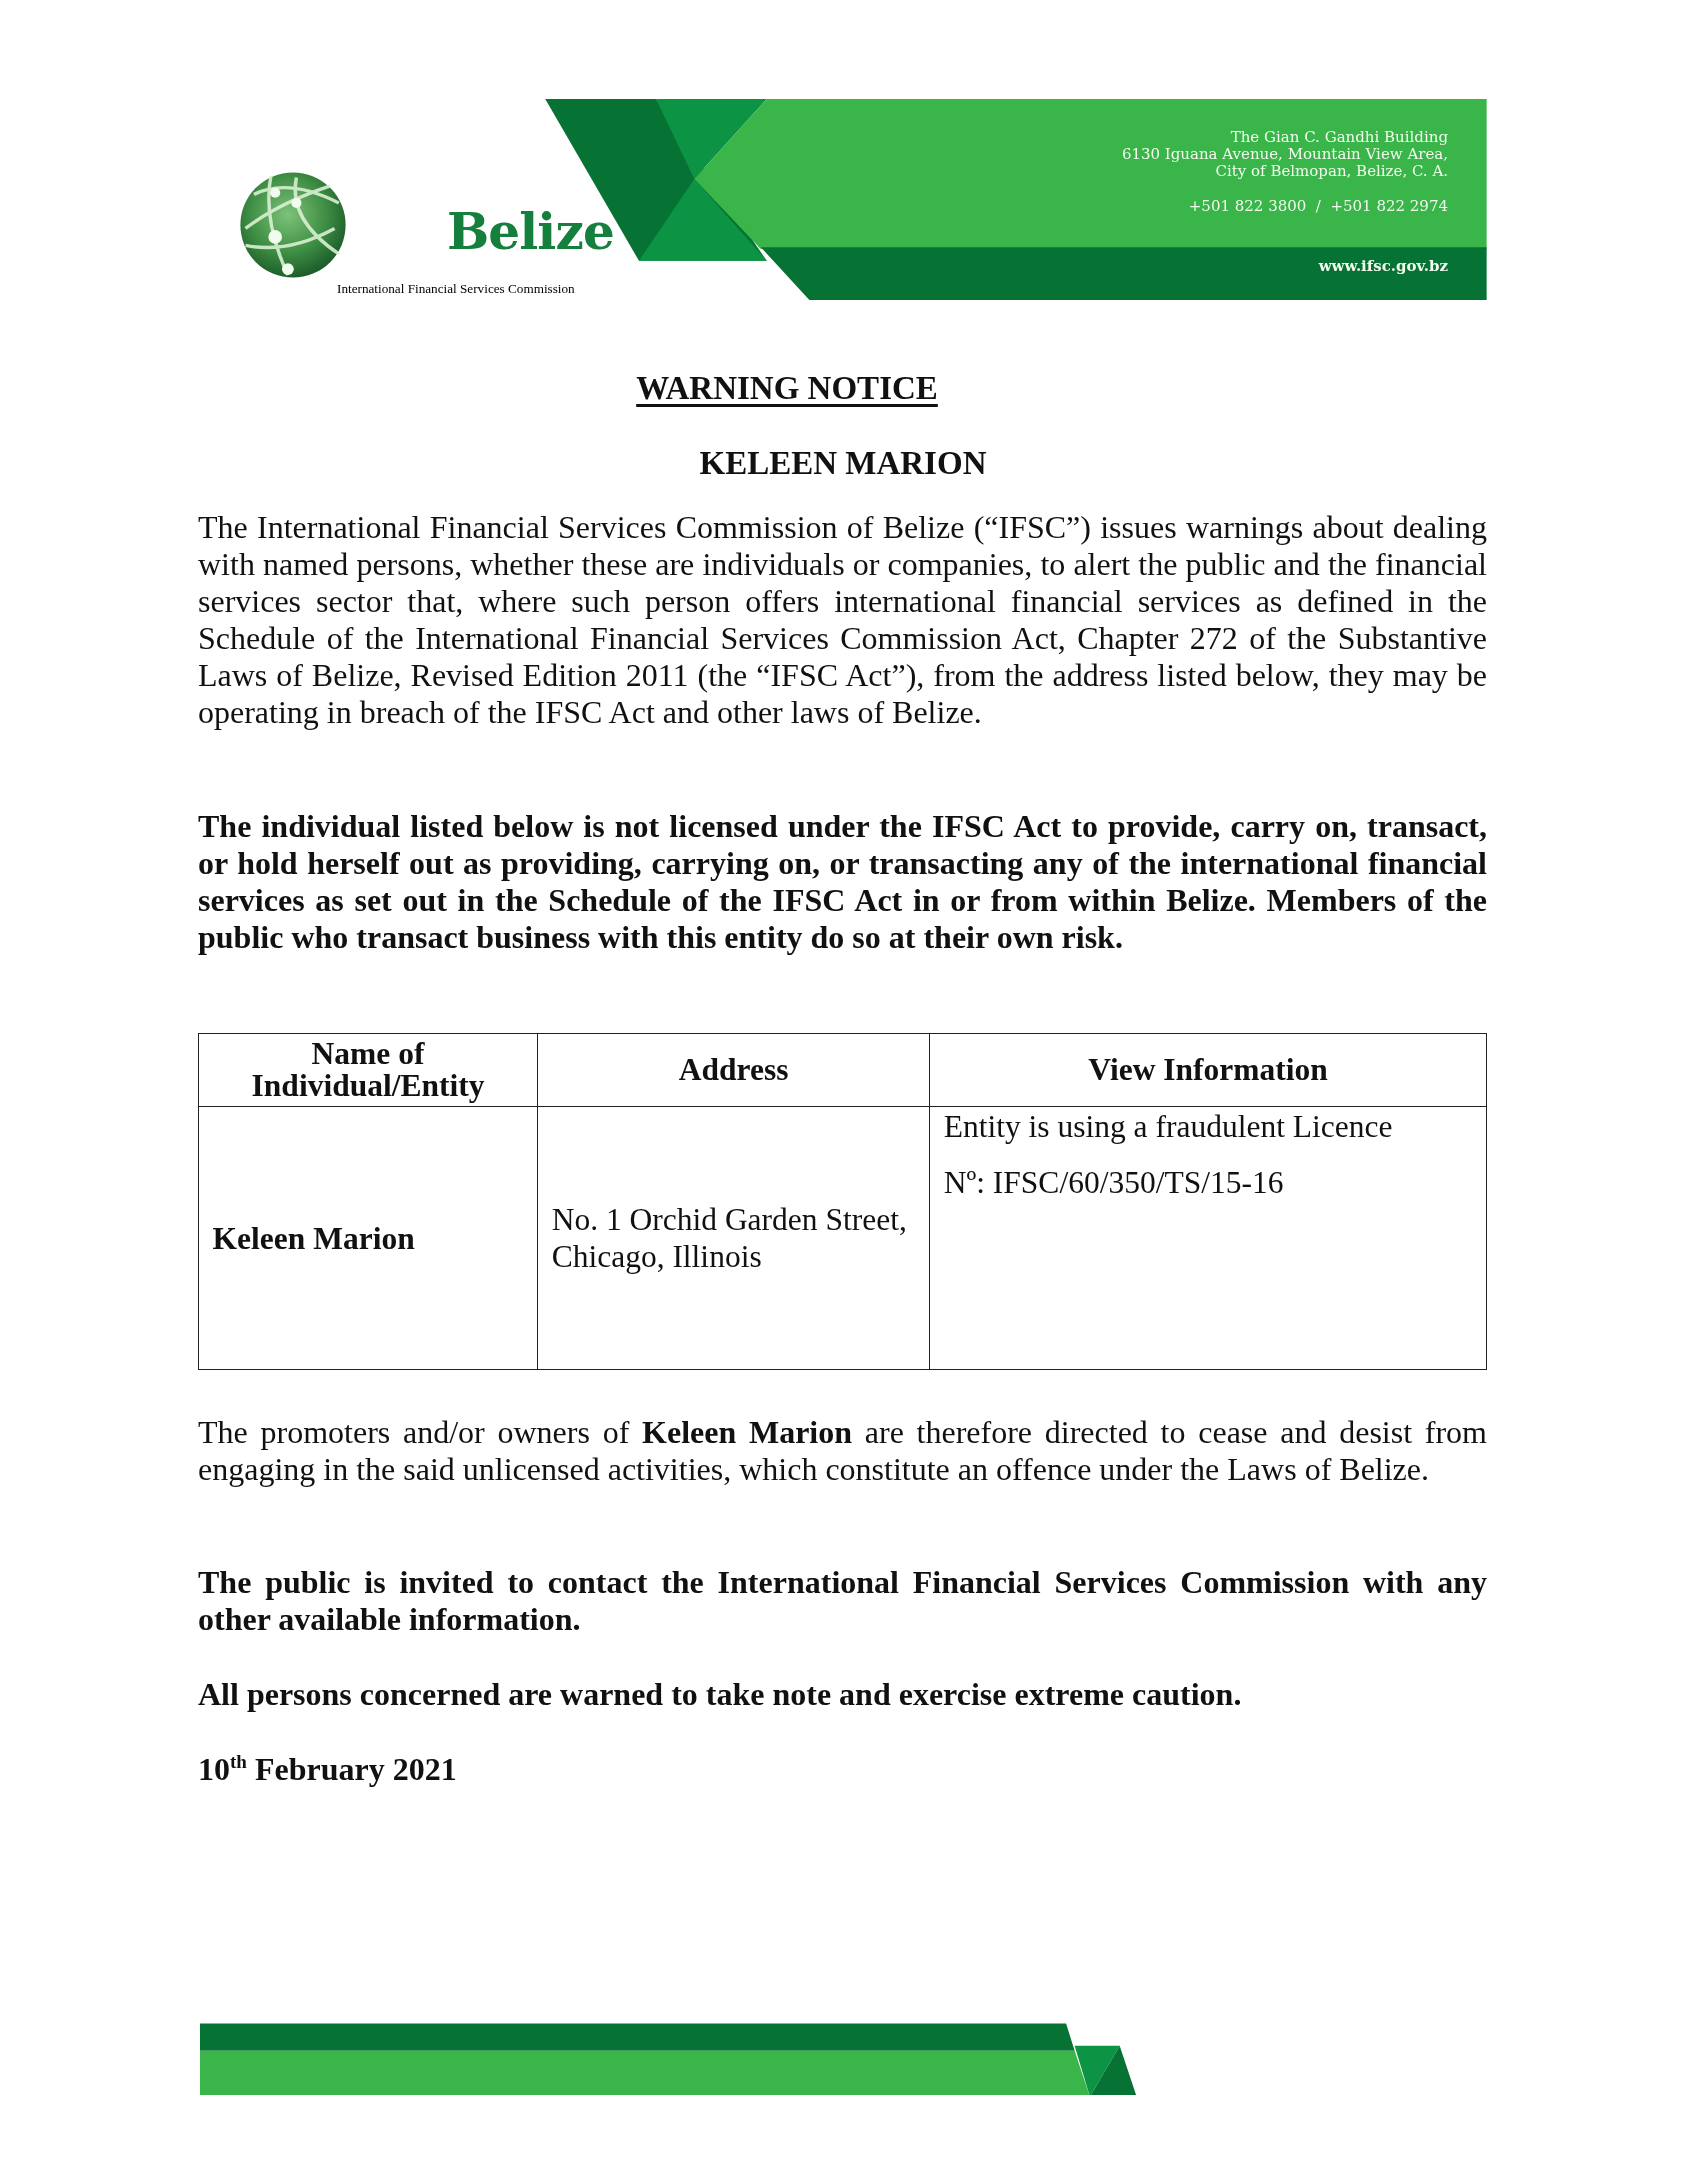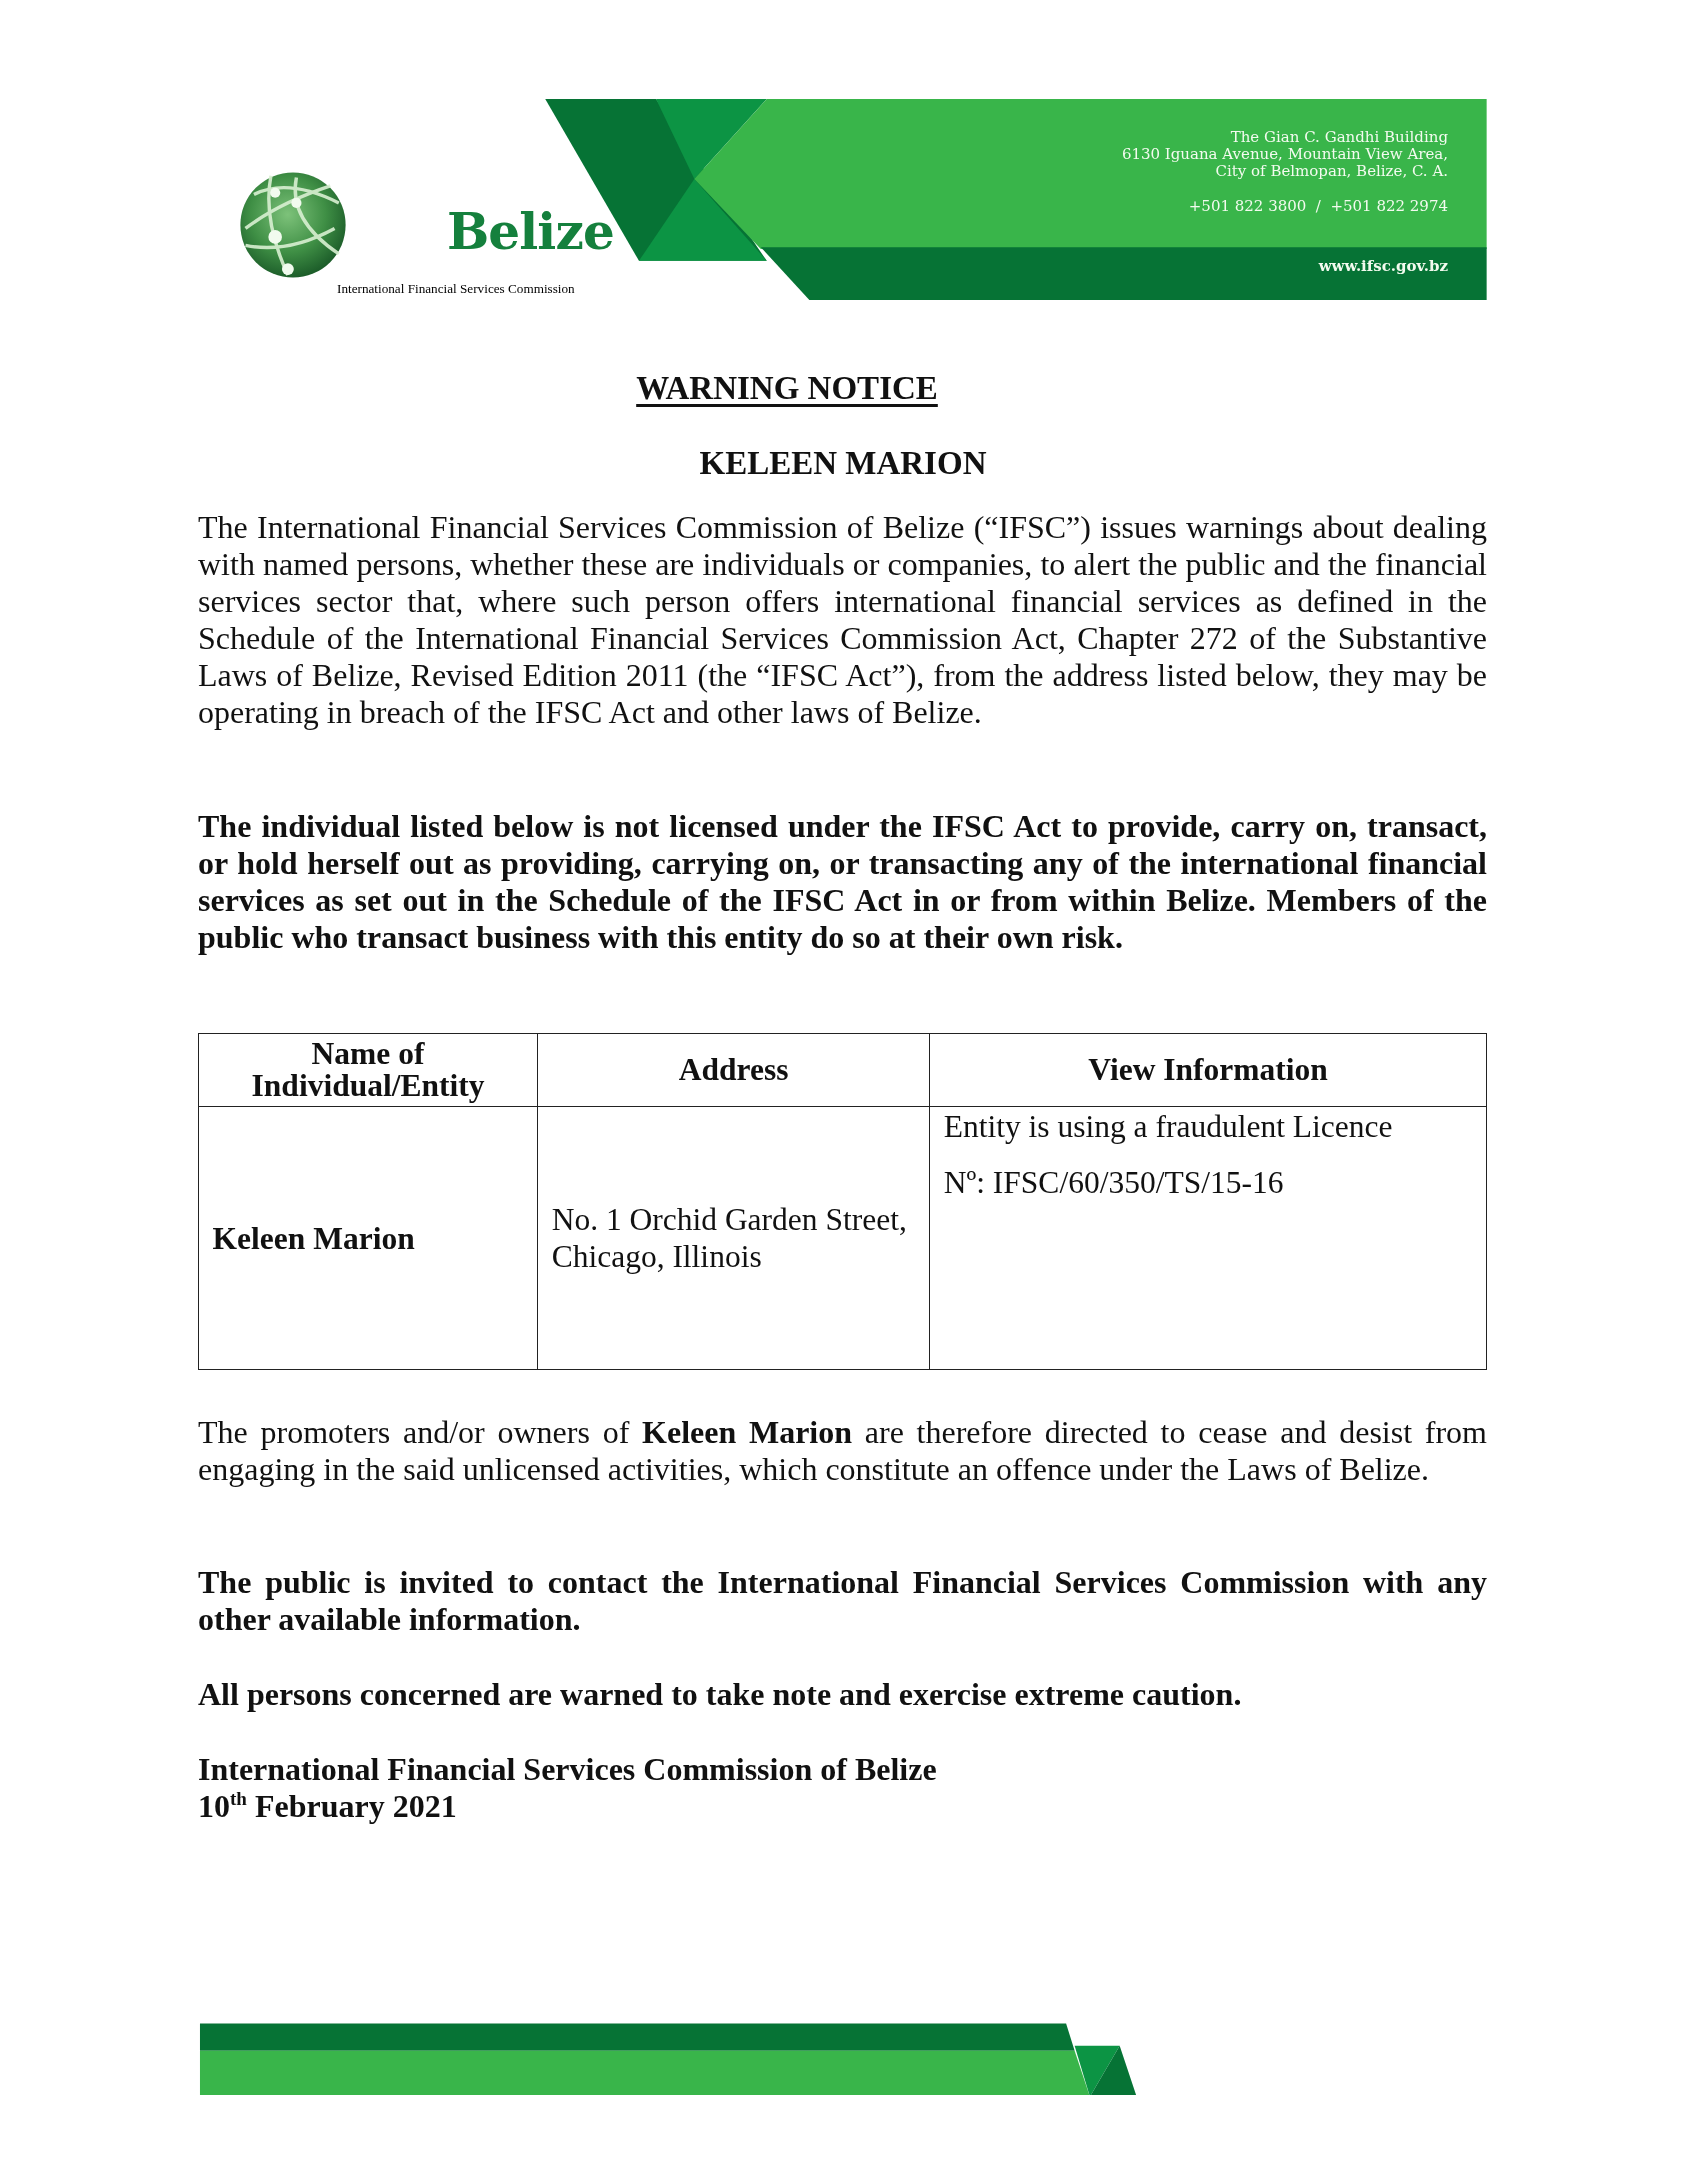--- a/index.html
+++ b/index.html
@@ -128,21 +128,20 @@
     </tr>
   </tbody>
 </table>
 
 <p class="content para p3" style="position:absolute"><span>The promoters and/or owners of </span><b>Keleen Marion</b><span> are therefore directed to cease and desist from engaging in the said unlicensed activities, which constitute an offence under the Laws of Belize.</span></p>
 
 <p class="content para p4" style="position:absolute">The public is invited to contact the International Financial Services Commission with any other available information.</p>
 <p class="content para p5" style="position:absolute">All persons concerned are warned to take note and exercise extreme caution.</p>
 
 <div class="content para sig" style="position:absolute">
-  <div>International Financial Services Commission of Belize</div>
   <div><span>10</span><sup>th</sup><span> February 2021</span></div>
 </div>
 
 <svg class="footer-banner" viewBox="0 0 1979 120" xmlns="http://www.w3.org/2000/svg">
   <polygon points="233,36 1252,36 1262,68 233,68" fill="#067335"></polygon>
   <polygon points="233,68 1262,68 1280,122 233,122" fill="#39b54a"></polygon>
   <polygon points="1262,62 1315,62 1280,122" fill="#0c9444"></polygon>
   <polygon points="1315,62 1280,122 1335,122" fill="#067335"></polygon>
 </svg>
 

